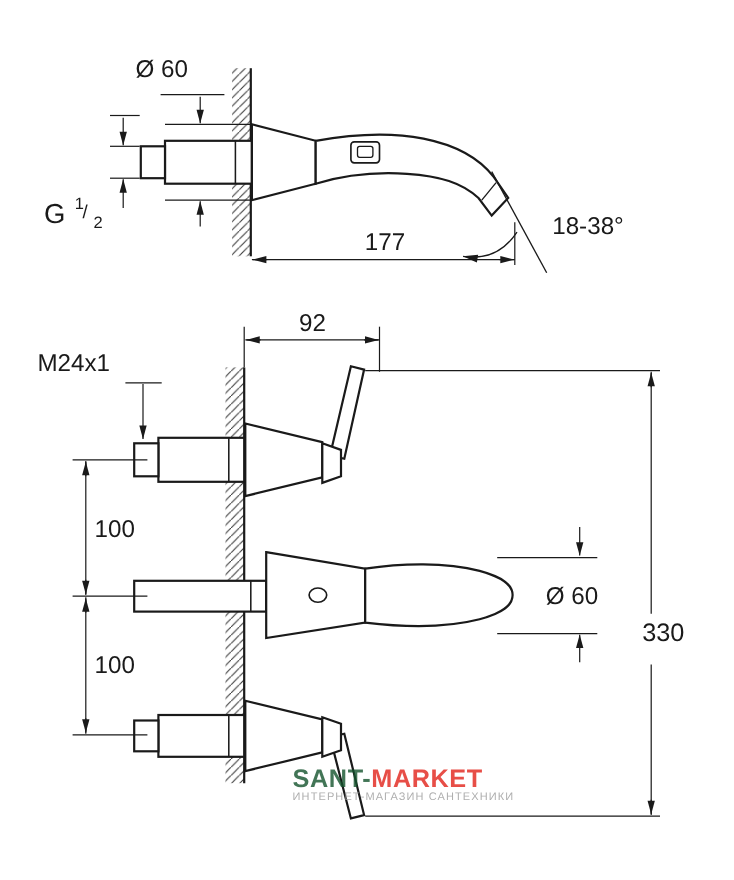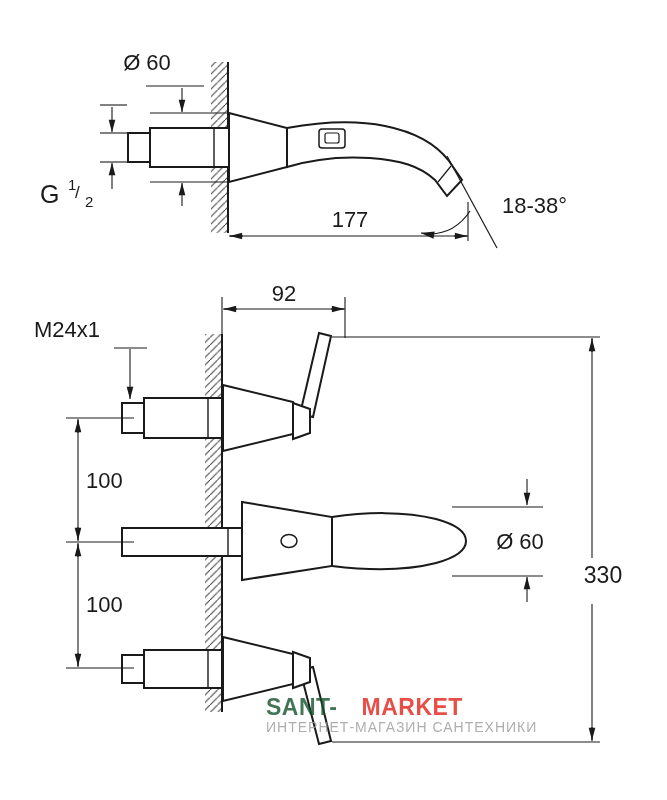--- a/index.html
+++ b/index.html
@@ -24,23 +24,23 @@
     line-height:1.05;
     user-select:none;
   }
   .watermark .brand{
     font-size:23px;
     font-weight:bold;
     letter-spacing:.5px;
     white-space:nowrap;
   }
   .watermark .brand .gray{color:#14532d;}
-  .watermark .brand .red{color:#e2231a;margin-left:24px;}
+  .watermark .brand .red{color:#e2231a;}
   .watermark .tagline{
-    font-size:14px;
+    font-size:10px;
     color:#9a9a9a;
     letter-spacing:1px;
     margin-top:1px;
     white-space:nowrap;
   }
 </style>
 </head>
 <body>
 
 <div class="canvas">

